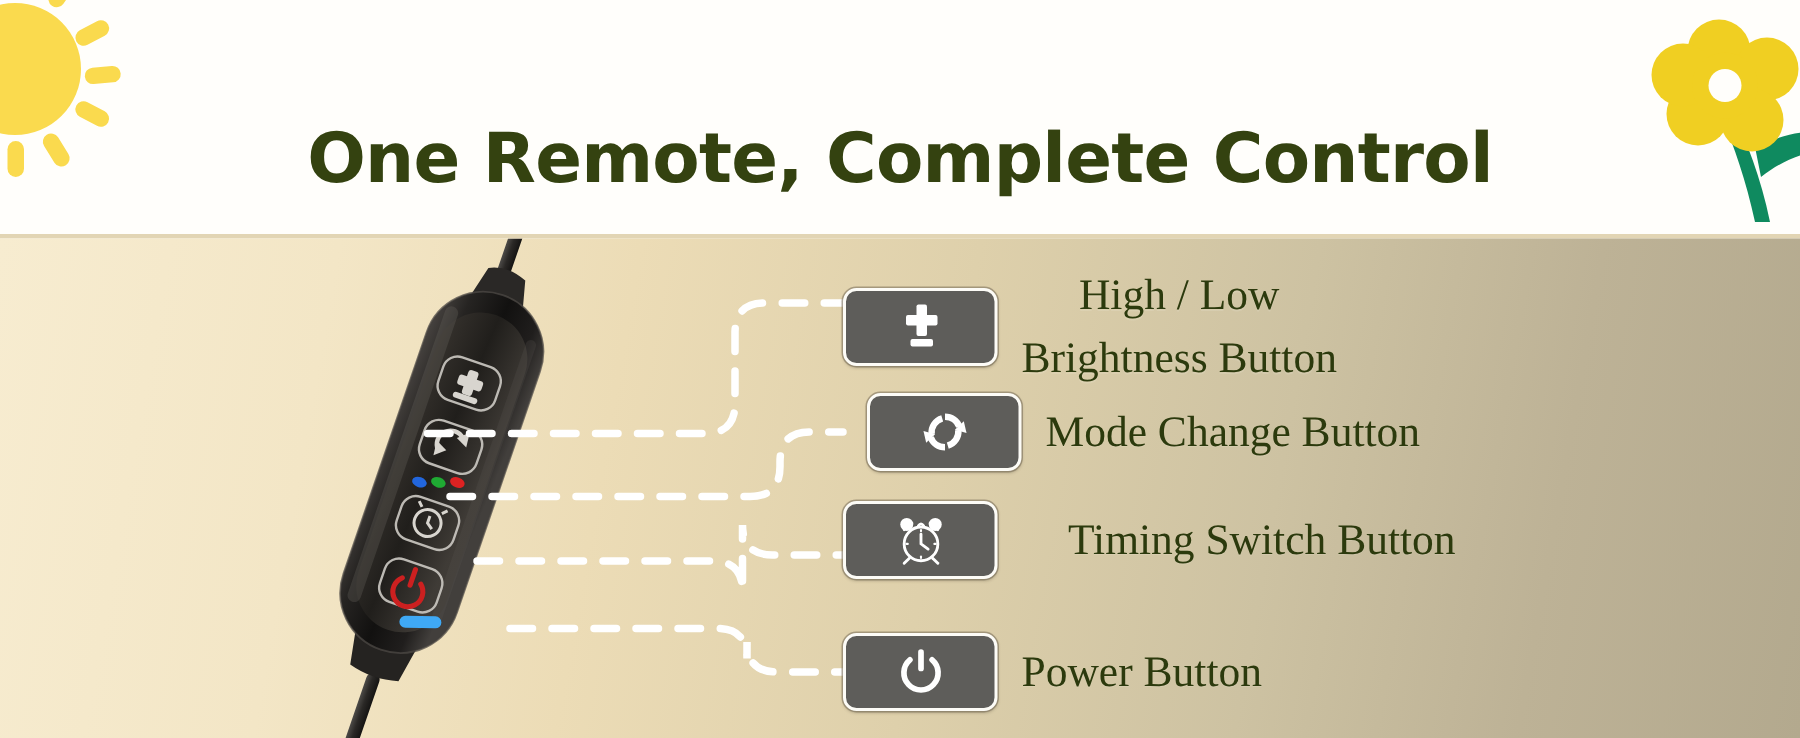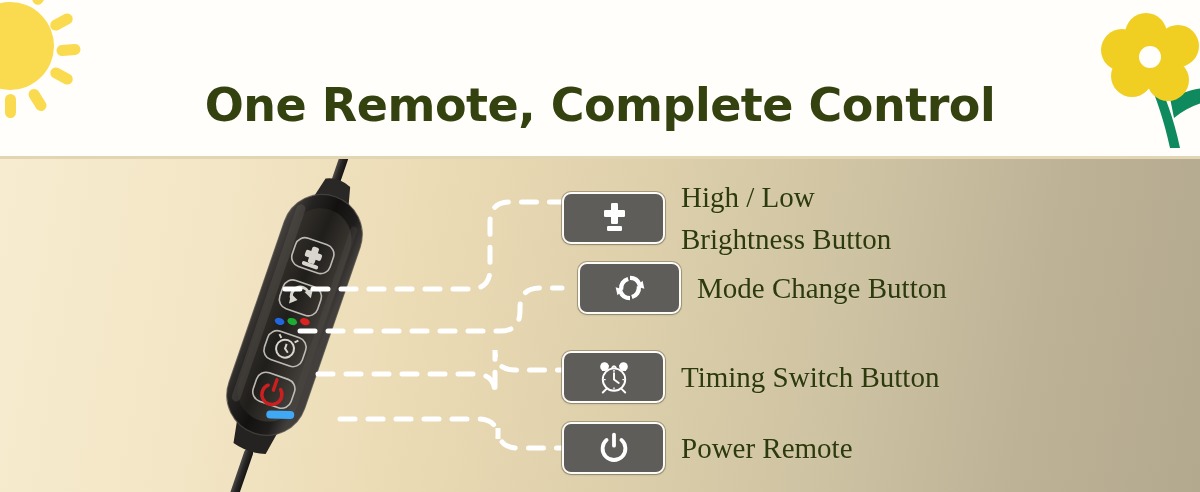--- a/index.html
+++ b/index.html
@@ -84,31 +84,31 @@
     position:absolute;
     left:0; top:0;
     width:1200px; height:333px;
     pointer-events:none;
   }
 
   
   .rows {
     position:absolute;
     left:562px; top:0;
-    width:638px; height:333px;
+    width:638px; height:333px;text-align:center;
   }
   .row {
     position:absolute;
     left:0;
     display:flex;
     align-items:center;
   }
   .row-0 { top:17px; }
   .row-1 { top:103px;padding-left:16px; }
-  .row-2 { top:192px; }
+  .row-2 { top:175px;gap:31px; }
   .row-3 { top:263px; }
 
   .key {
     position:relative;
     width:103px; height:52px;
     flex:0 0 auto;
     border-radius:9px;
     background:#5e5d5a;
     border:2px solid #fdfcf7;
     box-shadow:0 0 0 1px rgba(120,110,90,.55), 0 1px 2px rgba(90,80,60,.35);
@@ -347,18 +347,18 @@
         <div class="key">
           <span>
             <svg viewBox="0 0 40 40" width="38" height="38">
               <g stroke="#ffffff" fill="none" stroke-width="4" stroke-linecap="round">
                 <path d="M12.2 11.5 a12 12 0 1 0 15.6 0"></path>
                 <path d="M20 6 v11.5"></path>
               </g>
             </svg>
           </span>
         </div>
-        <div class="row-label">Power Remote</div>
+        <div class="row-label">Power Button</div>
       </div>
 
     </div>
   </div>
 </div>
 
 </body></html>

